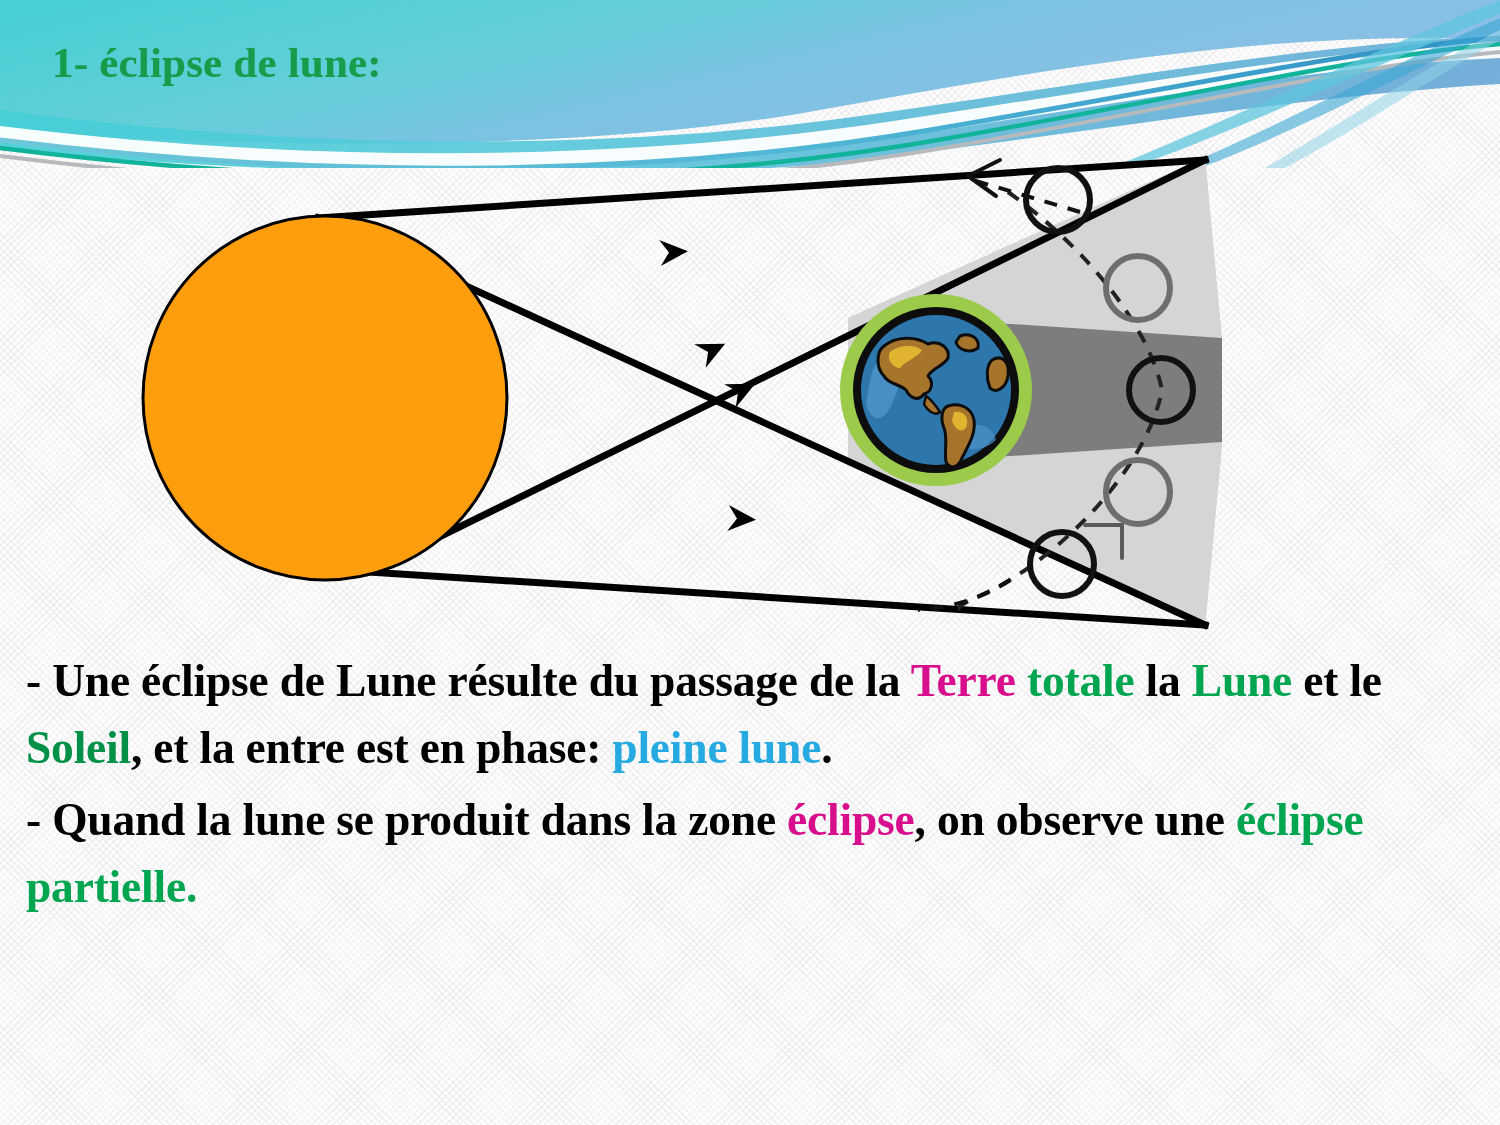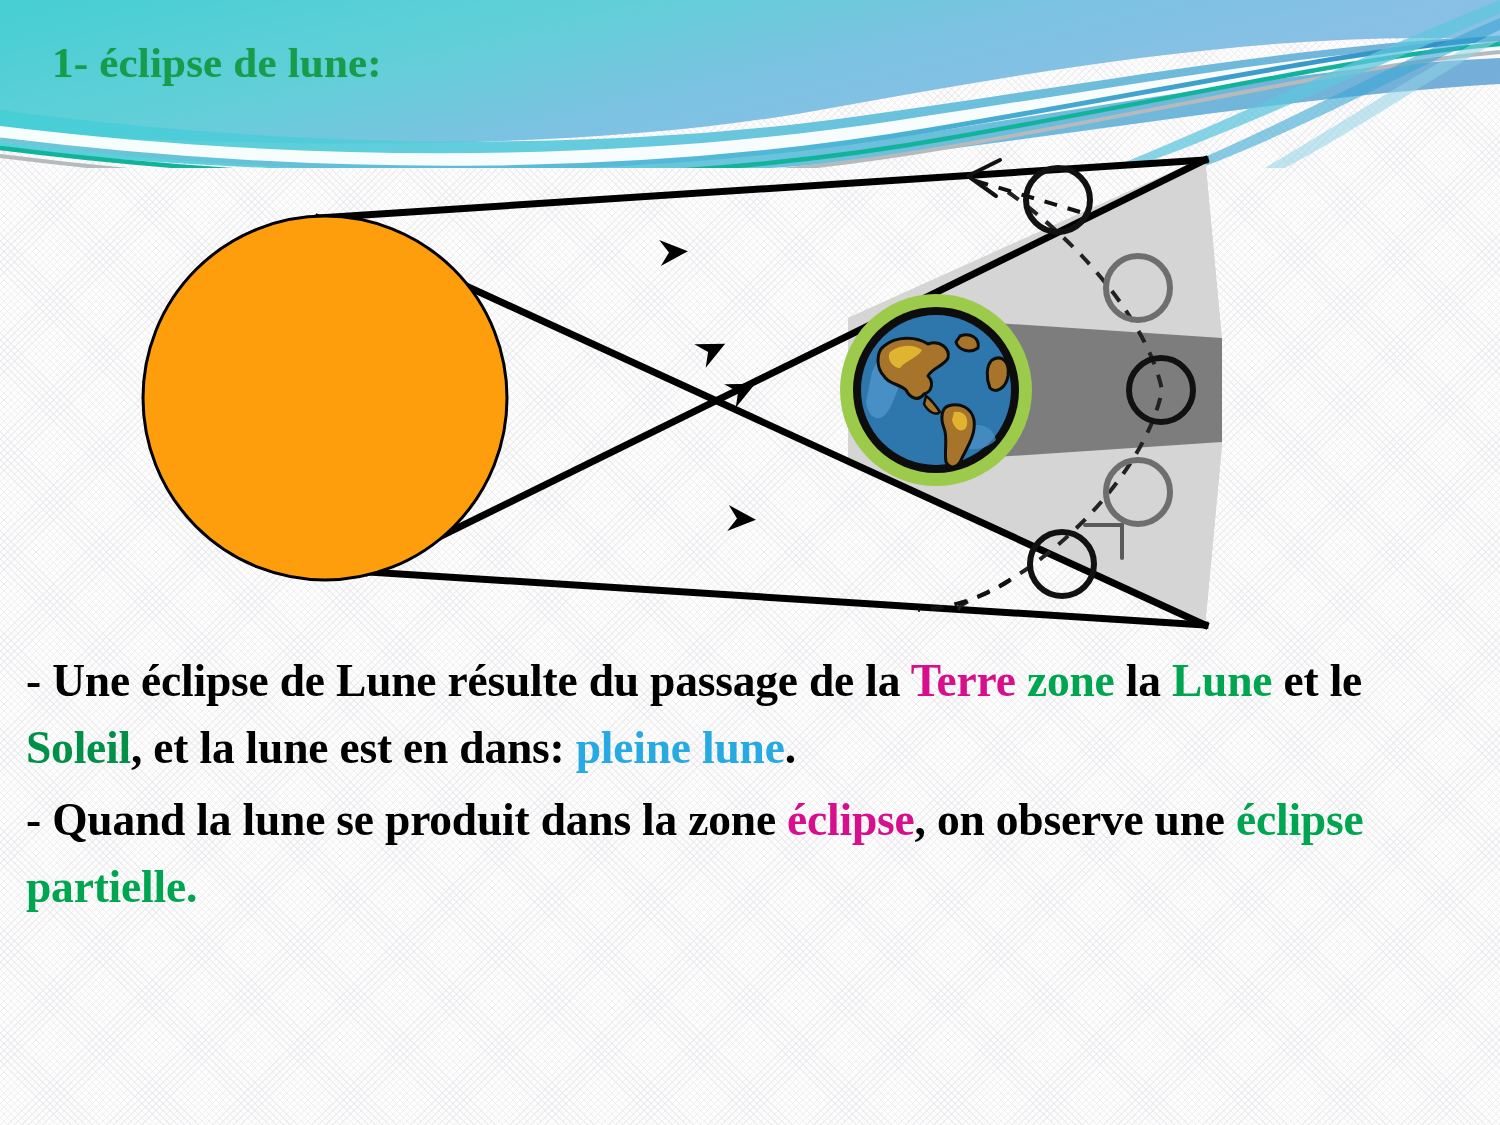--- a/index.html
+++ b/index.html
@@ -240,20 +240,20 @@
         <circle cx="1138" cy="148" r="32" stroke="#6E6E6E" stroke-width="6"></circle>
         <circle cx="1161" cy="250" r="32" stroke="#111111" stroke-width="6"></circle>
         <circle cx="1138" cy="352" r="32" stroke="#6E6E6E" stroke-width="6"></circle>
         <circle cx="1062" cy="424" r="32" stroke="#111111" stroke-width="6"></circle>
       </g>
     </svg>
   </div>
 
   <div id="body-text">
 
-    <p><span>- Une éclipse de Lune résulte du passage de la </span><span class="c-magenta">Terre</span><span> </span><span class="c-green">zone</span><span> la </span><span class="c-green">Lune</span><span> et le </span><span class="c-green-d">Soleil</span><span>, et la lune est en dans: </span><span class="c-cyan">pleine lune</span><span>.</span></p>
+    <p><span>- Une éclipse de Lune résulte du passage de la </span><span class="c-magenta">Terre</span><span> </span><span class="c-green">totale</span><span> la </span><span class="c-green">Lune</span><span> et le </span><span class="c-green-d">Soleil</span><span>, et la entre est en phase: </span><span class="c-cyan">pleine lune</span><span>.</span></p>
 
 
     <p><span>- Quand la lune se produit dans la zone </span><span class="c-magenta">éclipse</span><span>, on observe une </span><span class="c-green">éclipse partielle.</span></p>
 
   </div>
 
 </div>
 
 </body></html>

